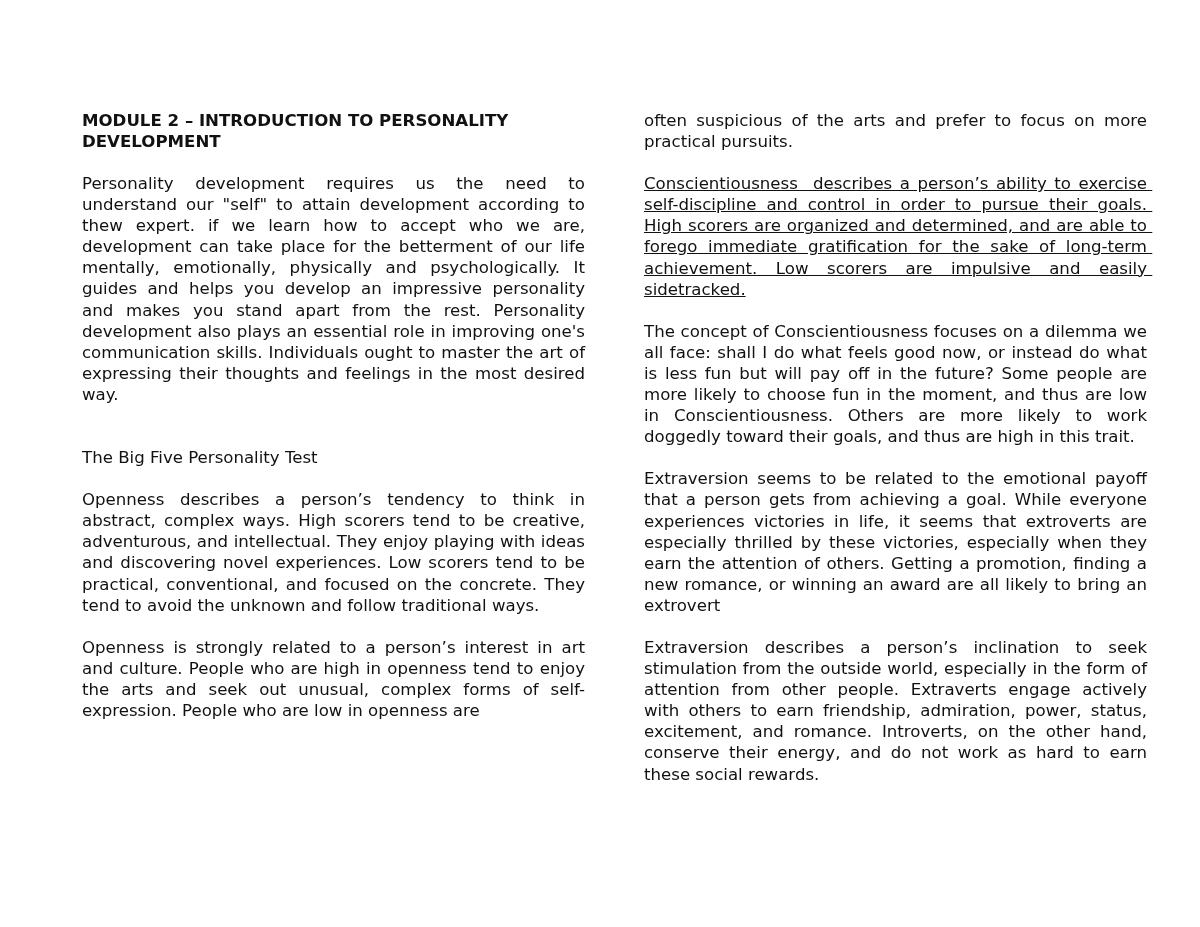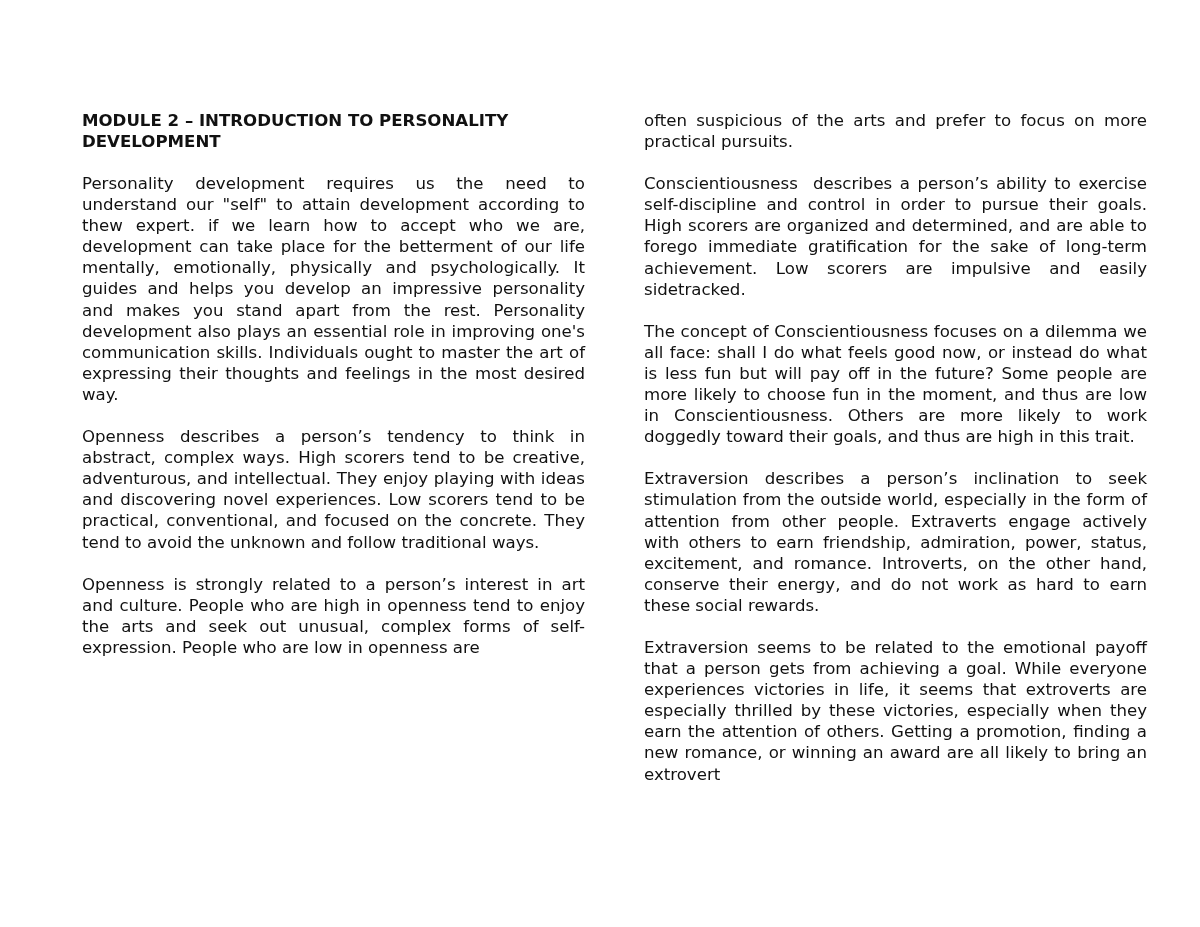--- a/index.html
+++ b/index.html
@@ -49,25 +49,26 @@
     .heading-plain { margin-top: 42px; text-align: left; }
   </style>
 </head>
 <body>
 
 <div class="page">
 
   <div class="col col-left">
     <h1 class="title">MODULE 2 – INTRODUCTION TO PERSONALITY DEVELOPMENT</h1>
     <p class="gap">Personality development requires us the need to understand our "self" to attain development according to thew expert. if we learn how to accept who we are, development can take place for the betterment of our life mentally, emotionally, physically and psychologically. It guides and helps you develop an impressive personality and makes you stand apart from the rest. Personality development also plays an essential role in improving one's communication skills. Individuals ought to master the art of expressing their thoughts and feelings in the most desired way.</p>
+    <p class="heading-plain">The Big Five Personality Test</p>
     <p class="gap">Openness describes a person’s tendency to think in abstract, complex ways. High scorers tend to be creative, adventurous, and intellectual. They enjoy playing with ideas and discovering novel experiences. Low scorers tend to be practical, conventional, and focused on the concrete. They tend to avoid the unknown and follow traditional ways.</p>
     <p class="gap">Openness is strongly related to a person’s interest in art and culture. People who are high in openness tend to enjoy the arts and seek out unusual, complex forms of self-expression. People who are low in openness are</p>
   </div>
 
   <div class="col col-right">
     <p>often suspicious of the arts and prefer to focus on more practical pursuits.</p>
-    <p class="gap" style="white-space: pre-wrap;">Conscientiousness  describes a person’s ability to exercise self-discipline and control in order to pursue their goals. High scorers are organized and determined, and are able to forego immediate gratification for the sake of long-term achievement. Low scorers are impulsive and easily sidetracked.</p>
+    <p class="gap" style="white-space: pre-wrap; text-decoration: underline;">Conscientiousness  describes a person’s ability to exercise self-discipline and control in order to pursue their goals. High scorers are organized and determined, and are able to forego immediate gratification for the sake of long-term achievement. Low scorers are impulsive and easily sidetracked.</p>
     <p class="gap">The concept of Conscientiousness focuses on a dilemma we all face: shall I do what feels good now, or instead do what is less fun but will pay off in the future? Some people are more likely to choose fun in the moment, and thus are low in Conscientiousness. Others are more likely to work doggedly toward their goals, and thus are high in this trait.</p>
+    <p class="gap">Extraversion seems to be related to the emotional payoff that a person gets from achieving a goal. While everyone experiences victories in life, it seems that extroverts are especially thrilled by these victories, especially when they earn the attention of others. Getting a promotion, finding a new romance, or winning an award are all likely to bring an extrovert</p>
     <p class="gap">Extraversion describes a person’s inclination to seek stimulation from the outside world, especially in the form of attention from other people. Extraverts engage actively with others to earn friendship, admiration, power, status, excitement, and romance. Introverts, on the other hand, conserve their energy, and do not work as hard to earn these social rewards.</p>
-    <p class="gap">Extraversion seems to be related to the emotional payoff that a person gets from achieving a goal. While everyone experiences victories in life, it seems that extroverts are especially thrilled by these victories, especially when they earn the attention of others. Getting a promotion, finding a new romance, or winning an award are all likely to bring an extrovert</p>
   </div>
 
 </div>
 
 </body></html>

